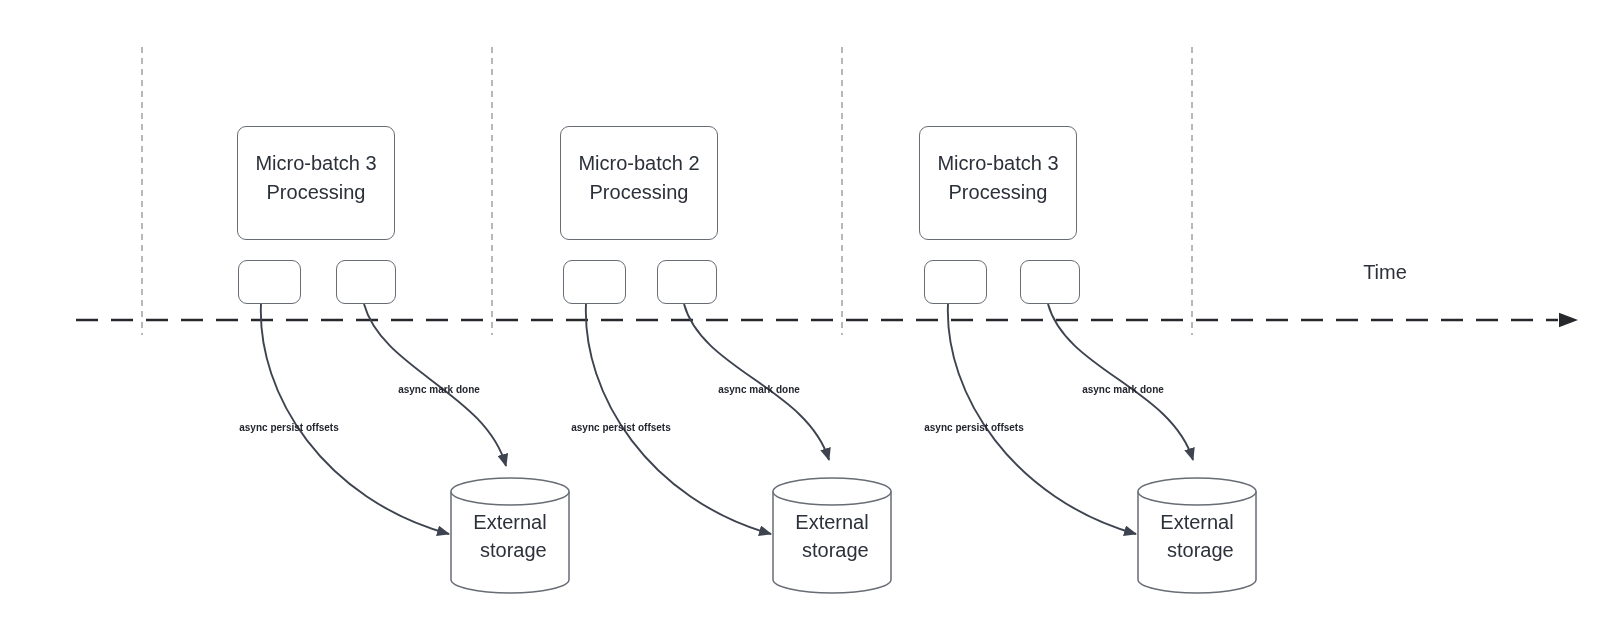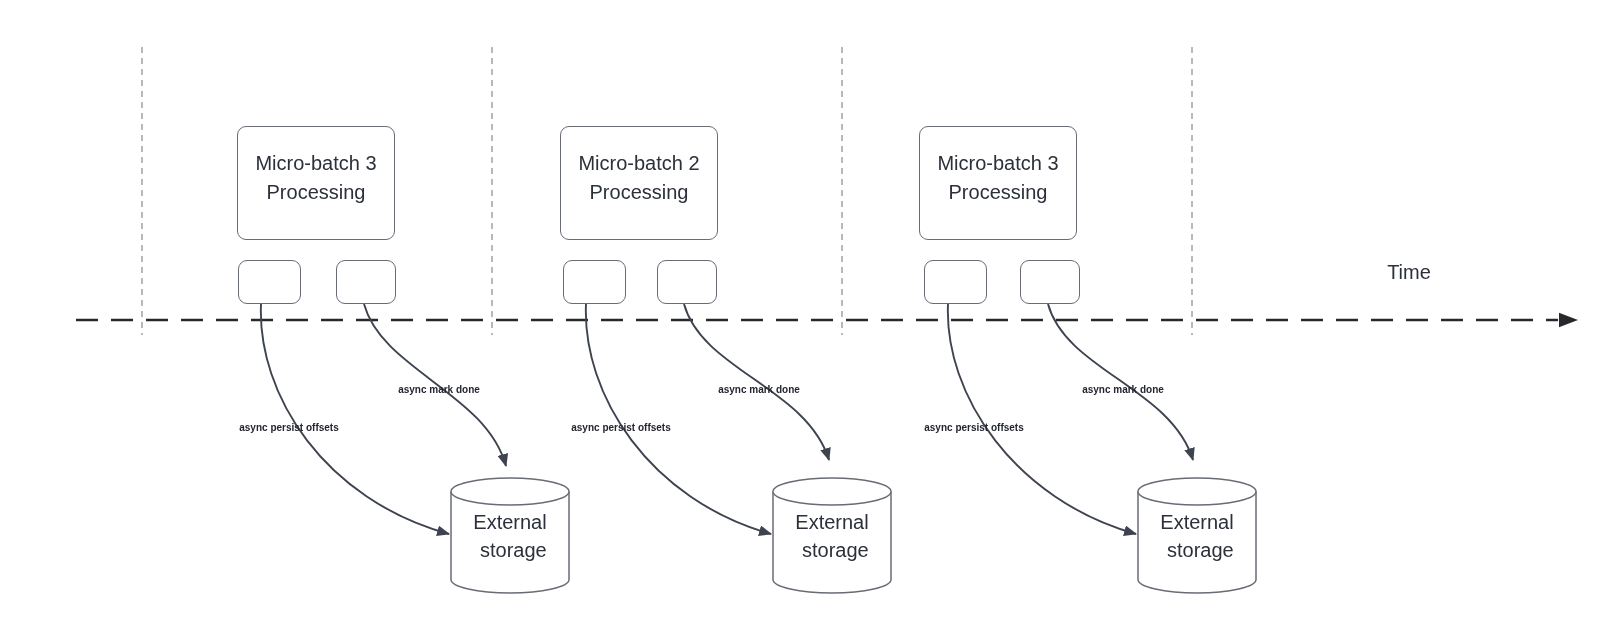--- a/index.html
+++ b/index.html
@@ -30,21 +30,21 @@
     position:absolute;transform:translate(-50%,-50%);
     font-size:10px;font-weight:bold;color:var(--label-text);white-space:nowrap;
   }
   .storage-label{
     position:absolute;display:flex;align-items:center;justify-content:center;
     text-align:right;font-size:20px;line-height:1.4;color:var(--text);
     white-space:pre-line;
   }
   .time-label{
     position:absolute;transform:translate(-50%,-50%);
-    font-size:20px;color:var(--text);white-space:nowrap;margin-left:24px;
+    font-size:20px;color:var(--text);white-space:nowrap;
   }
 </style>
 </head>
 <body>
 
 <div class="canvas">
 
   <svg class="wires" width="1600" height="642" viewBox="0 0 1600 642">
     <defs>
       <marker id="ah" viewBox="0 0 12 10" refX="11" refY="5" markerWidth="13" markerHeight="11" markerUnits="userSpaceOnUse" orient="auto">

